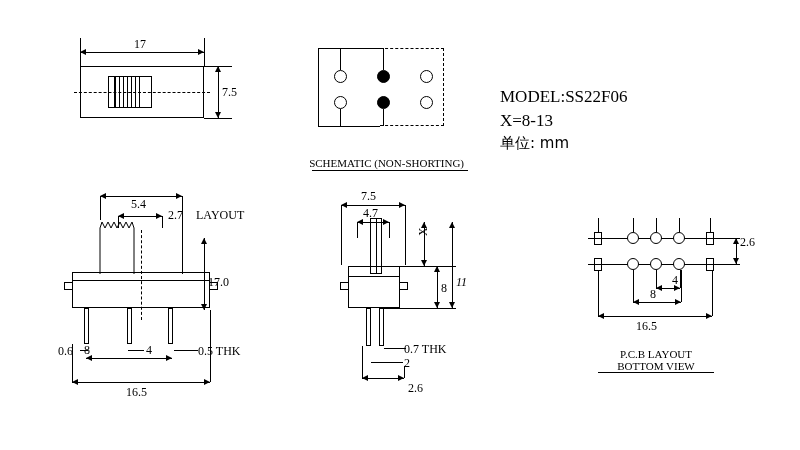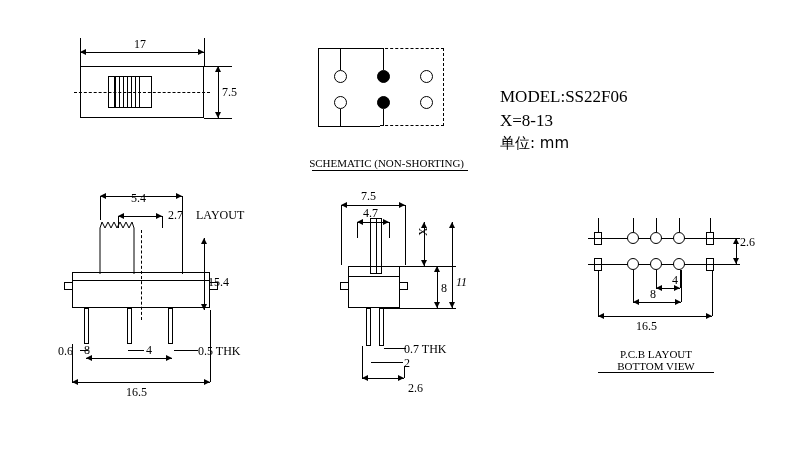--- a/index.html
+++ b/index.html
@@ -99,21 +99,21 @@
     <div class="title" style="left:500px;top:88px;">MODEL:SS22F06</div>
     <div class="title" style="left:500px;top:112px;">X=8-13</div>
     <div class="title" style="left:500px;top:136px;font-family:'DejaVu Sans',sans-serif;font-size:15px;">单位: mm</div>
   </div>
 
   <div>
 
     <div class="ln lnh" style="left:100px;top:196px;width:82px;"></div>
     <div class="arrowL" style="left:100px;top:193px;"></div>
     <div class="arrowR" style="left:176px;top:193px;"></div>
-    <div class="txt" style="left:131px;top:192px;text-align:right;">5.4</div>
+    <div class="txt" style="left:131px;top:198px;text-align:right;">5.4</div>
     <div class="ln lnv" style="left:100px;top:196px;height:24px;"></div>
     <div class="ln lnv" style="left:182px;top:196px;height:78px;"></div>
 
     <div class="ln lnh" style="left:118px;top:216px;width:44px;"></div>
     <div class="arrowL" style="left:118px;top:213px;"></div>
     <div class="arrowR" style="left:156px;top:213px;"></div>
     <div class="txt" style="left:168px;top:209px;">2.7</div>
     <div class="txt" style="left:196px;top:209px;">LAYOUT</div>
     <div class="ln lnv" style="left:118px;top:216px;height:12px;"></div>
     <div class="ln lnv" style="left:162px;top:216px;height:12px;"></div>
@@ -132,21 +132,21 @@
 
     <div class="dotv" style="left:141px;top:230px;height:90px;"></div>
 
     <div class="box" style="left:84px;top:308px;width:5px;height:36px;"></div>
     <div class="box" style="left:127px;top:308px;width:5px;height:36px;"></div>
     <div class="box" style="left:168px;top:308px;width:5px;height:36px;"></div>
 
     <div class="ln lnv" style="left:204px;top:238px;height:72px;"></div>
     <div class="arrowU" style="left:201px;top:238px;"></div>
     <div class="arrowD" style="left:201px;top:304px;"></div>
-    <div class="txt" style="left:208px;top:276px;">15.4</div>
+    <div class="txt" style="left:208px;top:276px;">17.0</div>
 
     <div class="txt" style="left:58px;top:345px;">0.6</div>
     <div class="ln lnh" style="left:80px;top:350px;width:8px;"></div>
 
     <div class="ln lnh" style="left:86px;top:358px;width:86px;"></div>
     <div class="arrowL" style="left:86px;top:355px;"></div>
     <div class="arrowR" style="left:166px;top:355px;"></div>
     <div class="txt" style="left:84px;top:344px;">8</div>
     <div class="txt" style="left:146px;top:344px;">4</div>
     <div class="ln lnh" style="left:128px;top:350px;width:16px;"></div>

